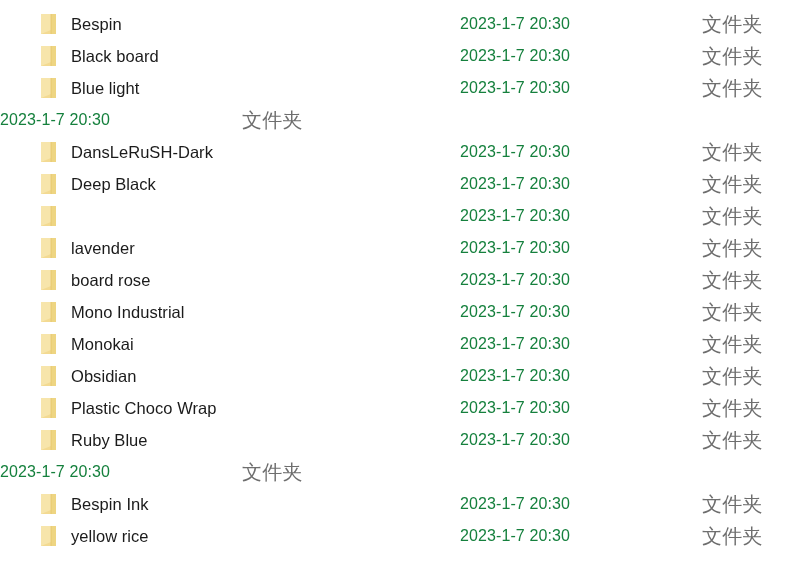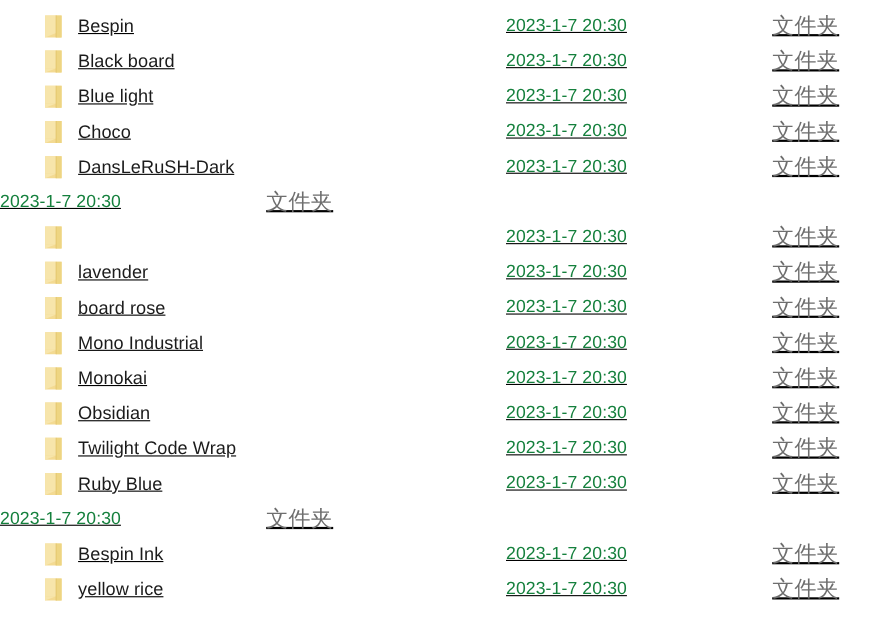--- a/index.html
+++ b/index.html
@@ -13,21 +13,20 @@
     background: #ffffff;
     font-family: "Liberation Sans", "DejaVu Sans", sans-serif;
     overflow: hidden;
     -webkit-font-smoothing: antialiased;
   }
 
   #file-list {
     width: 746px;
     padding-top: 8px;
     box-sizing: border-box;
-    text-decoration: underline;
   }
 
   .file-row {
     height: 32px;
     display: flex;
     align-items: center;
     width: 810px;
     box-sizing: border-box;
     background: transparent;
   }
@@ -135,32 +134,20 @@
           <path d="M11 1 V21" stroke="#e2c165" stroke-width="0.7" fill="none"></path>
         </svg>
       </span>
       <span class="name-text">Blue light</span>
     </div>
     <div class="col-date">2023-1-7 20:30</div>
     <div class="col-type">文件夹</div>
   </div>
 
   <div class="file-row">
-    <div class="col-name">
-      <span class="folder-icon">
-        <svg width="17" height="22" viewBox="0 0 17 22" xmlns="http://www.w3.org/2000/svg">
-          <path d="M1 1 H11 L16 1 V21 H1 Z" fill="#f3da92"></path>
-          <path d="M1 1 H11 V17 H1 Z" fill="#f7e5ab"></path>
-          <path d="M11 1 H16 V21 H11 Z" fill="#eed582"></path>
-          <path d="M1 17 H11 L1 21 Z" fill="#f7e5ab"></path>
-          <path d="M11 1 V21" stroke="#e2c165" stroke-width="0.7" fill="none"></path>
-        </svg>
-      </span>
-      <span class="name-text">Choco</span>
-    </div>
     <div class="col-date">2023-1-7 20:30</div>
     <div class="col-type">文件夹</div>
   </div>
 
   <div class="file-row">
     <div class="col-name">
       <span class="folder-icon">
         <svg width="17" height="22" viewBox="0 0 17 22" xmlns="http://www.w3.org/2000/svg">
           <path d="M1 1 H11 L16 1 V21 H1 Z" fill="#f3da92"></path>
           <path d="M1 1 H11 V17 H1 Z" fill="#f7e5ab"></path>
@@ -169,20 +156,32 @@
           <path d="M11 1 V21" stroke="#e2c165" stroke-width="0.7" fill="none"></path>
         </svg>
       </span>
       <span class="name-text">DansLeRuSH-Dark</span>
     </div>
     <div class="col-date">2023-1-7 20:30</div>
     <div class="col-type">文件夹</div>
   </div>
 
   <div class="file-row">
+    <div class="col-name">
+      <span class="folder-icon">
+        <svg width="17" height="22" viewBox="0 0 17 22" xmlns="http://www.w3.org/2000/svg">
+          <path d="M1 1 H11 L16 1 V21 H1 Z" fill="#f3da92"></path>
+          <path d="M1 1 H11 V17 H1 Z" fill="#f7e5ab"></path>
+          <path d="M11 1 H16 V21 H11 Z" fill="#eed582"></path>
+          <path d="M1 17 H11 L1 21 Z" fill="#f7e5ab"></path>
+          <path d="M11 1 V21" stroke="#e2c165" stroke-width="0.7" fill="none"></path>
+        </svg>
+      </span>
+      <span class="name-text">Deep Black</span>
+    </div>
     <div class="col-date">2023-1-7 20:30</div>
     <div class="col-type">文件夹</div>
   </div>
 
   <div class="file-row">
     <div class="col-name">
       <span class="folder-icon">
         <svg width="17" height="22" viewBox="0 0 17 22" xmlns="http://www.w3.org/2000/svg">
           <path d="M1 1 H11 L16 1 V21 H1 Z" fill="#f3da92"></path>
           <path d="M1 1 H11 V17 H1 Z" fill="#f7e5ab"></path>
@@ -285,21 +284,21 @@
     <div class="col-name">
       <span class="folder-icon">
         <svg width="17" height="22" viewBox="0 0 17 22" xmlns="http://www.w3.org/2000/svg">
           <path d="M1 1 H11 L16 1 V21 H1 Z" fill="#f3da92"></path>
           <path d="M1 1 H11 V17 H1 Z" fill="#f7e5ab"></path>
           <path d="M11 1 H16 V21 H11 Z" fill="#eed582"></path>
           <path d="M1 17 H11 L1 21 Z" fill="#f7e5ab"></path>
           <path d="M11 1 V21" stroke="#e2c165" stroke-width="0.7" fill="none"></path>
         </svg>
       </span>
-      <span class="name-text">Twilight Code Wrap</span>
+      <span class="name-text">Plastic Choco Wrap</span>
     </div>
     <div class="col-date">2023-1-7 20:30</div>
     <div class="col-type">文件夹</div>
   </div>
 
   <div class="file-row">
     <div class="col-name">
       <span class="folder-icon">
         <svg width="17" height="22" viewBox="0 0 17 22" xmlns="http://www.w3.org/2000/svg">
           <path d="M1 1 H11 L16 1 V21 H1 Z" fill="#f3da92"></path>

